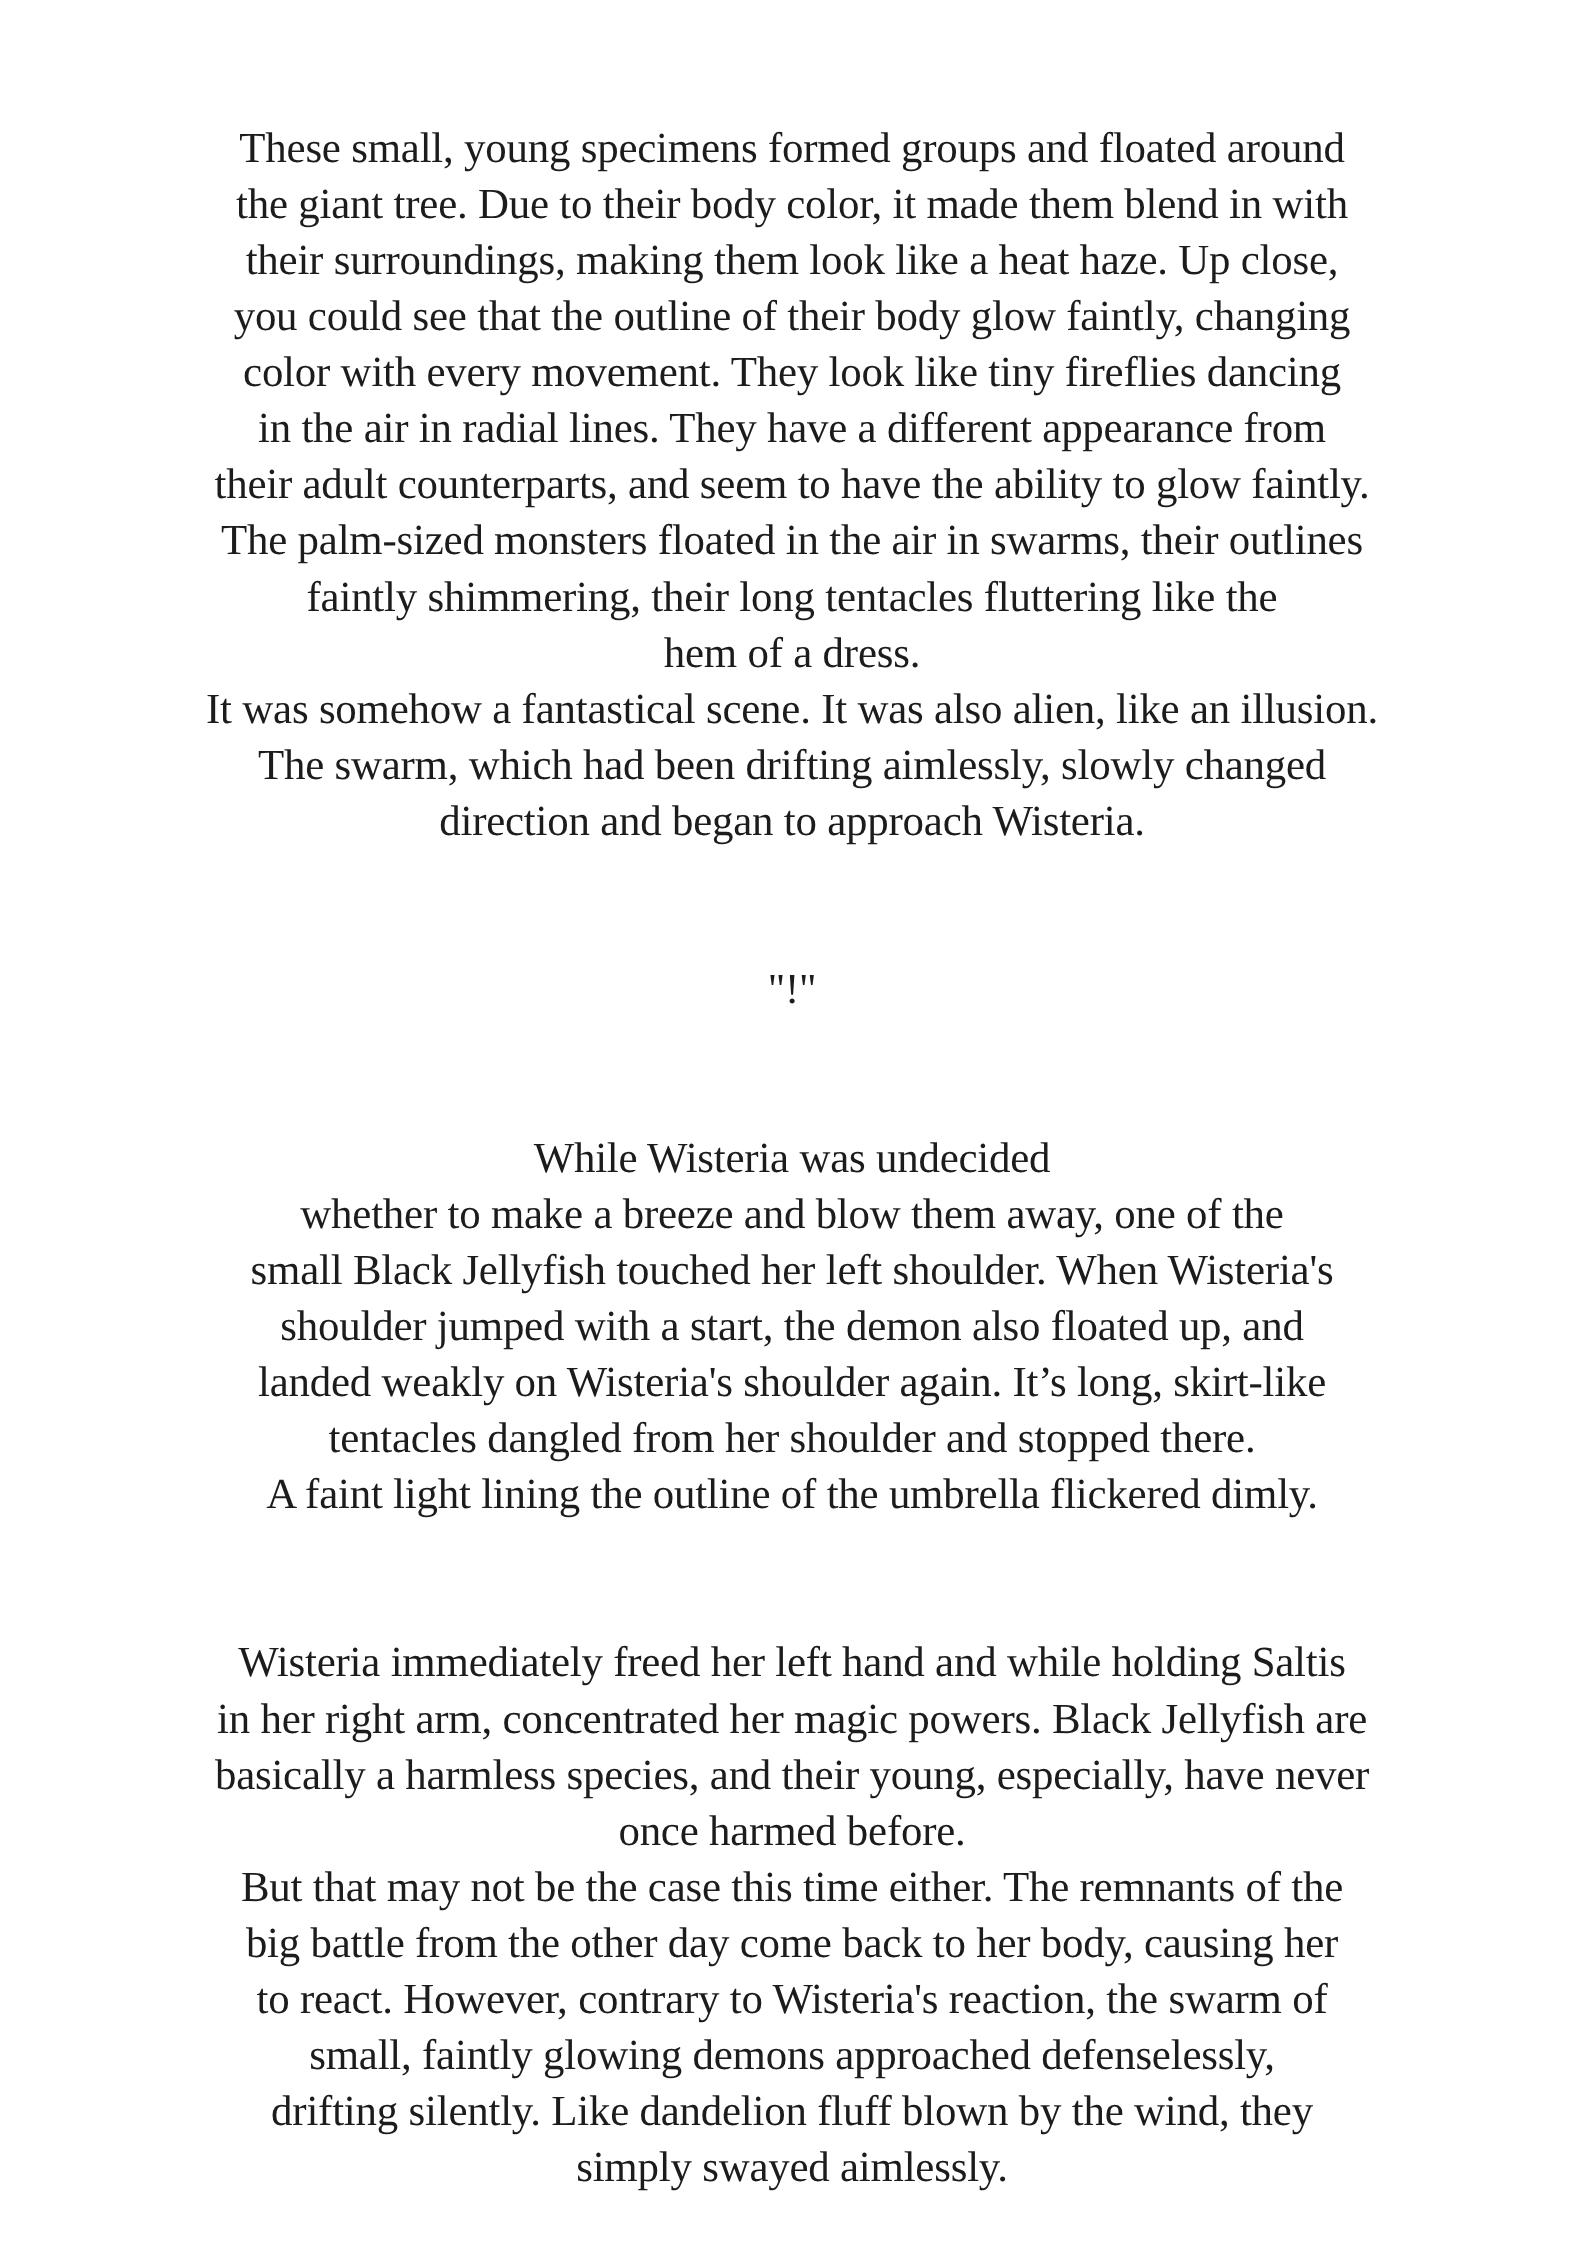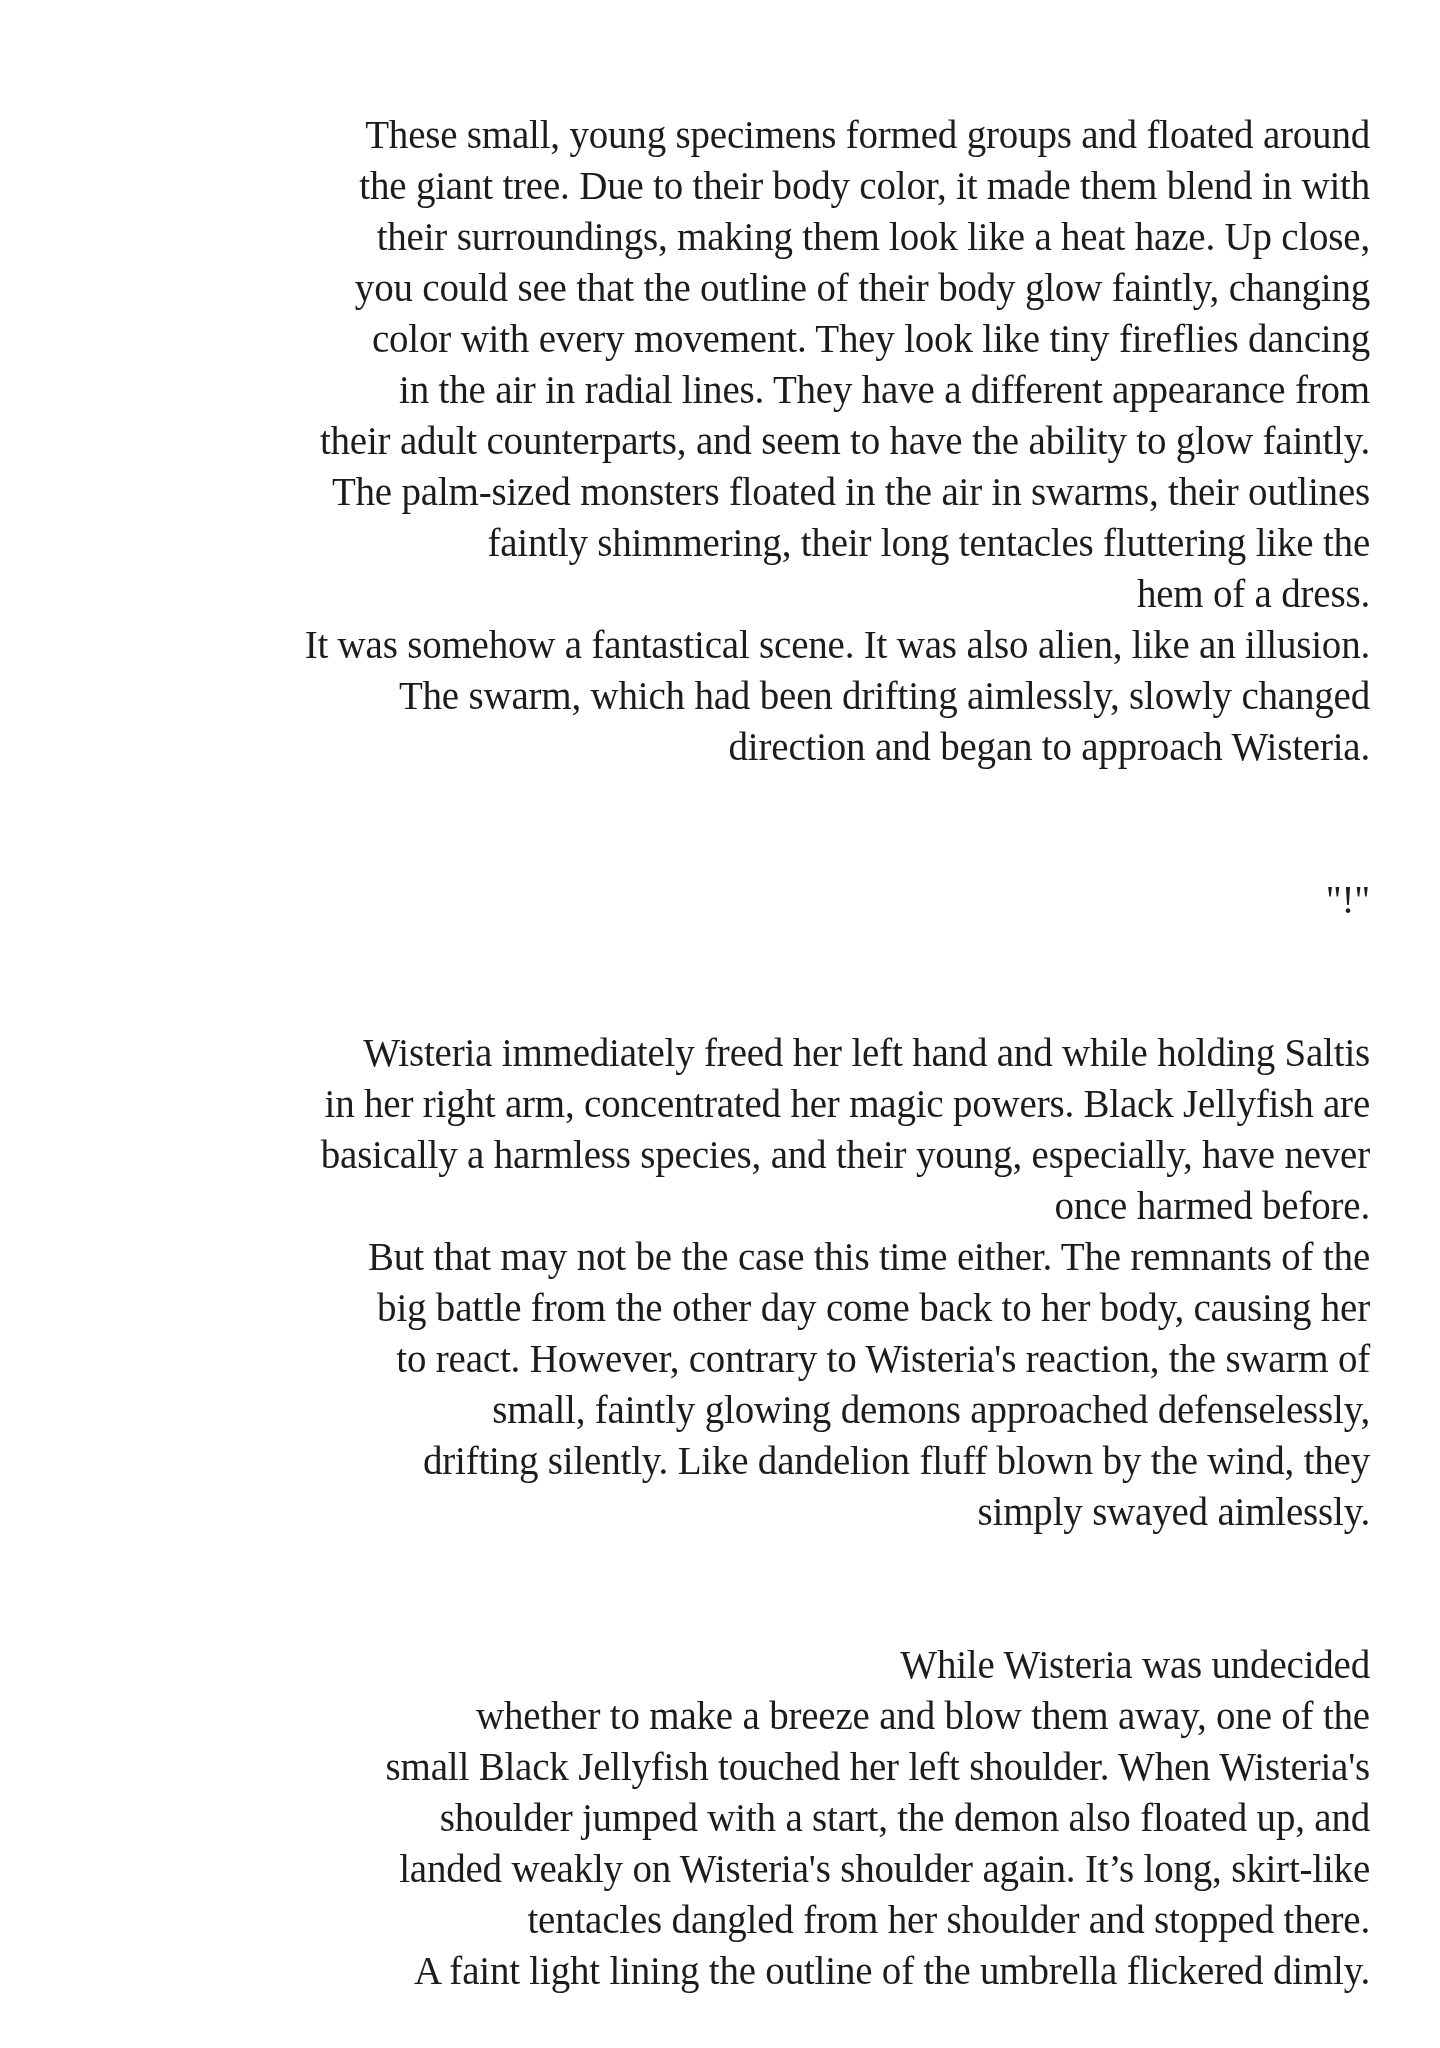--- a/index.html
+++ b/index.html
@@ -24,21 +24,20 @@
     color: #1c1c1c;
     font-size: 39px;
     line-height: 51px;
     letter-spacing: -0.2px;
     text-align: center;
     white-space: pre-line;
   }
   .novel-text p {
     margin: 0;
     padding: 0;
-    text-align: right;
   }
   .novel-text p + p {
     margin-top: 51px; 
   }
 </style>
 </head>
 <body>
 
 <div class="page">
   <div class="novel-text">
@@ -49,33 +48,33 @@
 color with every movement. They look like tiny fireflies dancing
 in the air in radial lines. They have a different appearance from
 their adult counterparts, and seem to have the ability to glow faintly.
 The palm-sized monsters floated in the air in swarms, their outlines
 faintly shimmering, their long tentacles fluttering like the
 hem of a dress.
 It was somehow a fantastical scene. It was also alien, like an illusion.
 The swarm, which had been drifting aimlessly, slowly changed
 direction and began to approach Wisteria.</p>
     <p>"!"</p>
+    <p>While Wisteria was undecided
+whether to make a breeze and blow them away, one of the
+small Black Jellyfish touched her left shoulder. When Wisteria's
+shoulder jumped with a start, the demon also floated up, and
+landed weakly on Wisteria's shoulder again. It’s long, skirt-like
+tentacles dangled from her shoulder and stopped there.
+A faint light lining the outline of the umbrella flickered dimly.</p>
     <p>Wisteria immediately freed her left hand and while holding Saltis
 in her right arm, concentrated her magic powers. Black Jellyfish are
 basically a harmless species, and their young, especially, have never
 once harmed before.
 But that may not be the case this time either. The remnants of the
 big battle from the other day come back to her body, causing her
 to react. However, contrary to Wisteria's reaction, the swarm of
 small, faintly glowing demons approached defenselessly,
 drifting silently. Like dandelion fluff blown by the wind, they
 simply swayed aimlessly.</p>
-    <p>While Wisteria was undecided
-whether to make a breeze and blow them away, one of the
-small Black Jellyfish touched her left shoulder. When Wisteria's
-shoulder jumped with a start, the demon also floated up, and
-landed weakly on Wisteria's shoulder again. It’s long, skirt-like
-tentacles dangled from her shoulder and stopped there.
-A faint light lining the outline of the umbrella flickered dimly.</p>
     
     
   </div>
 </div>
 
 </body></html>

